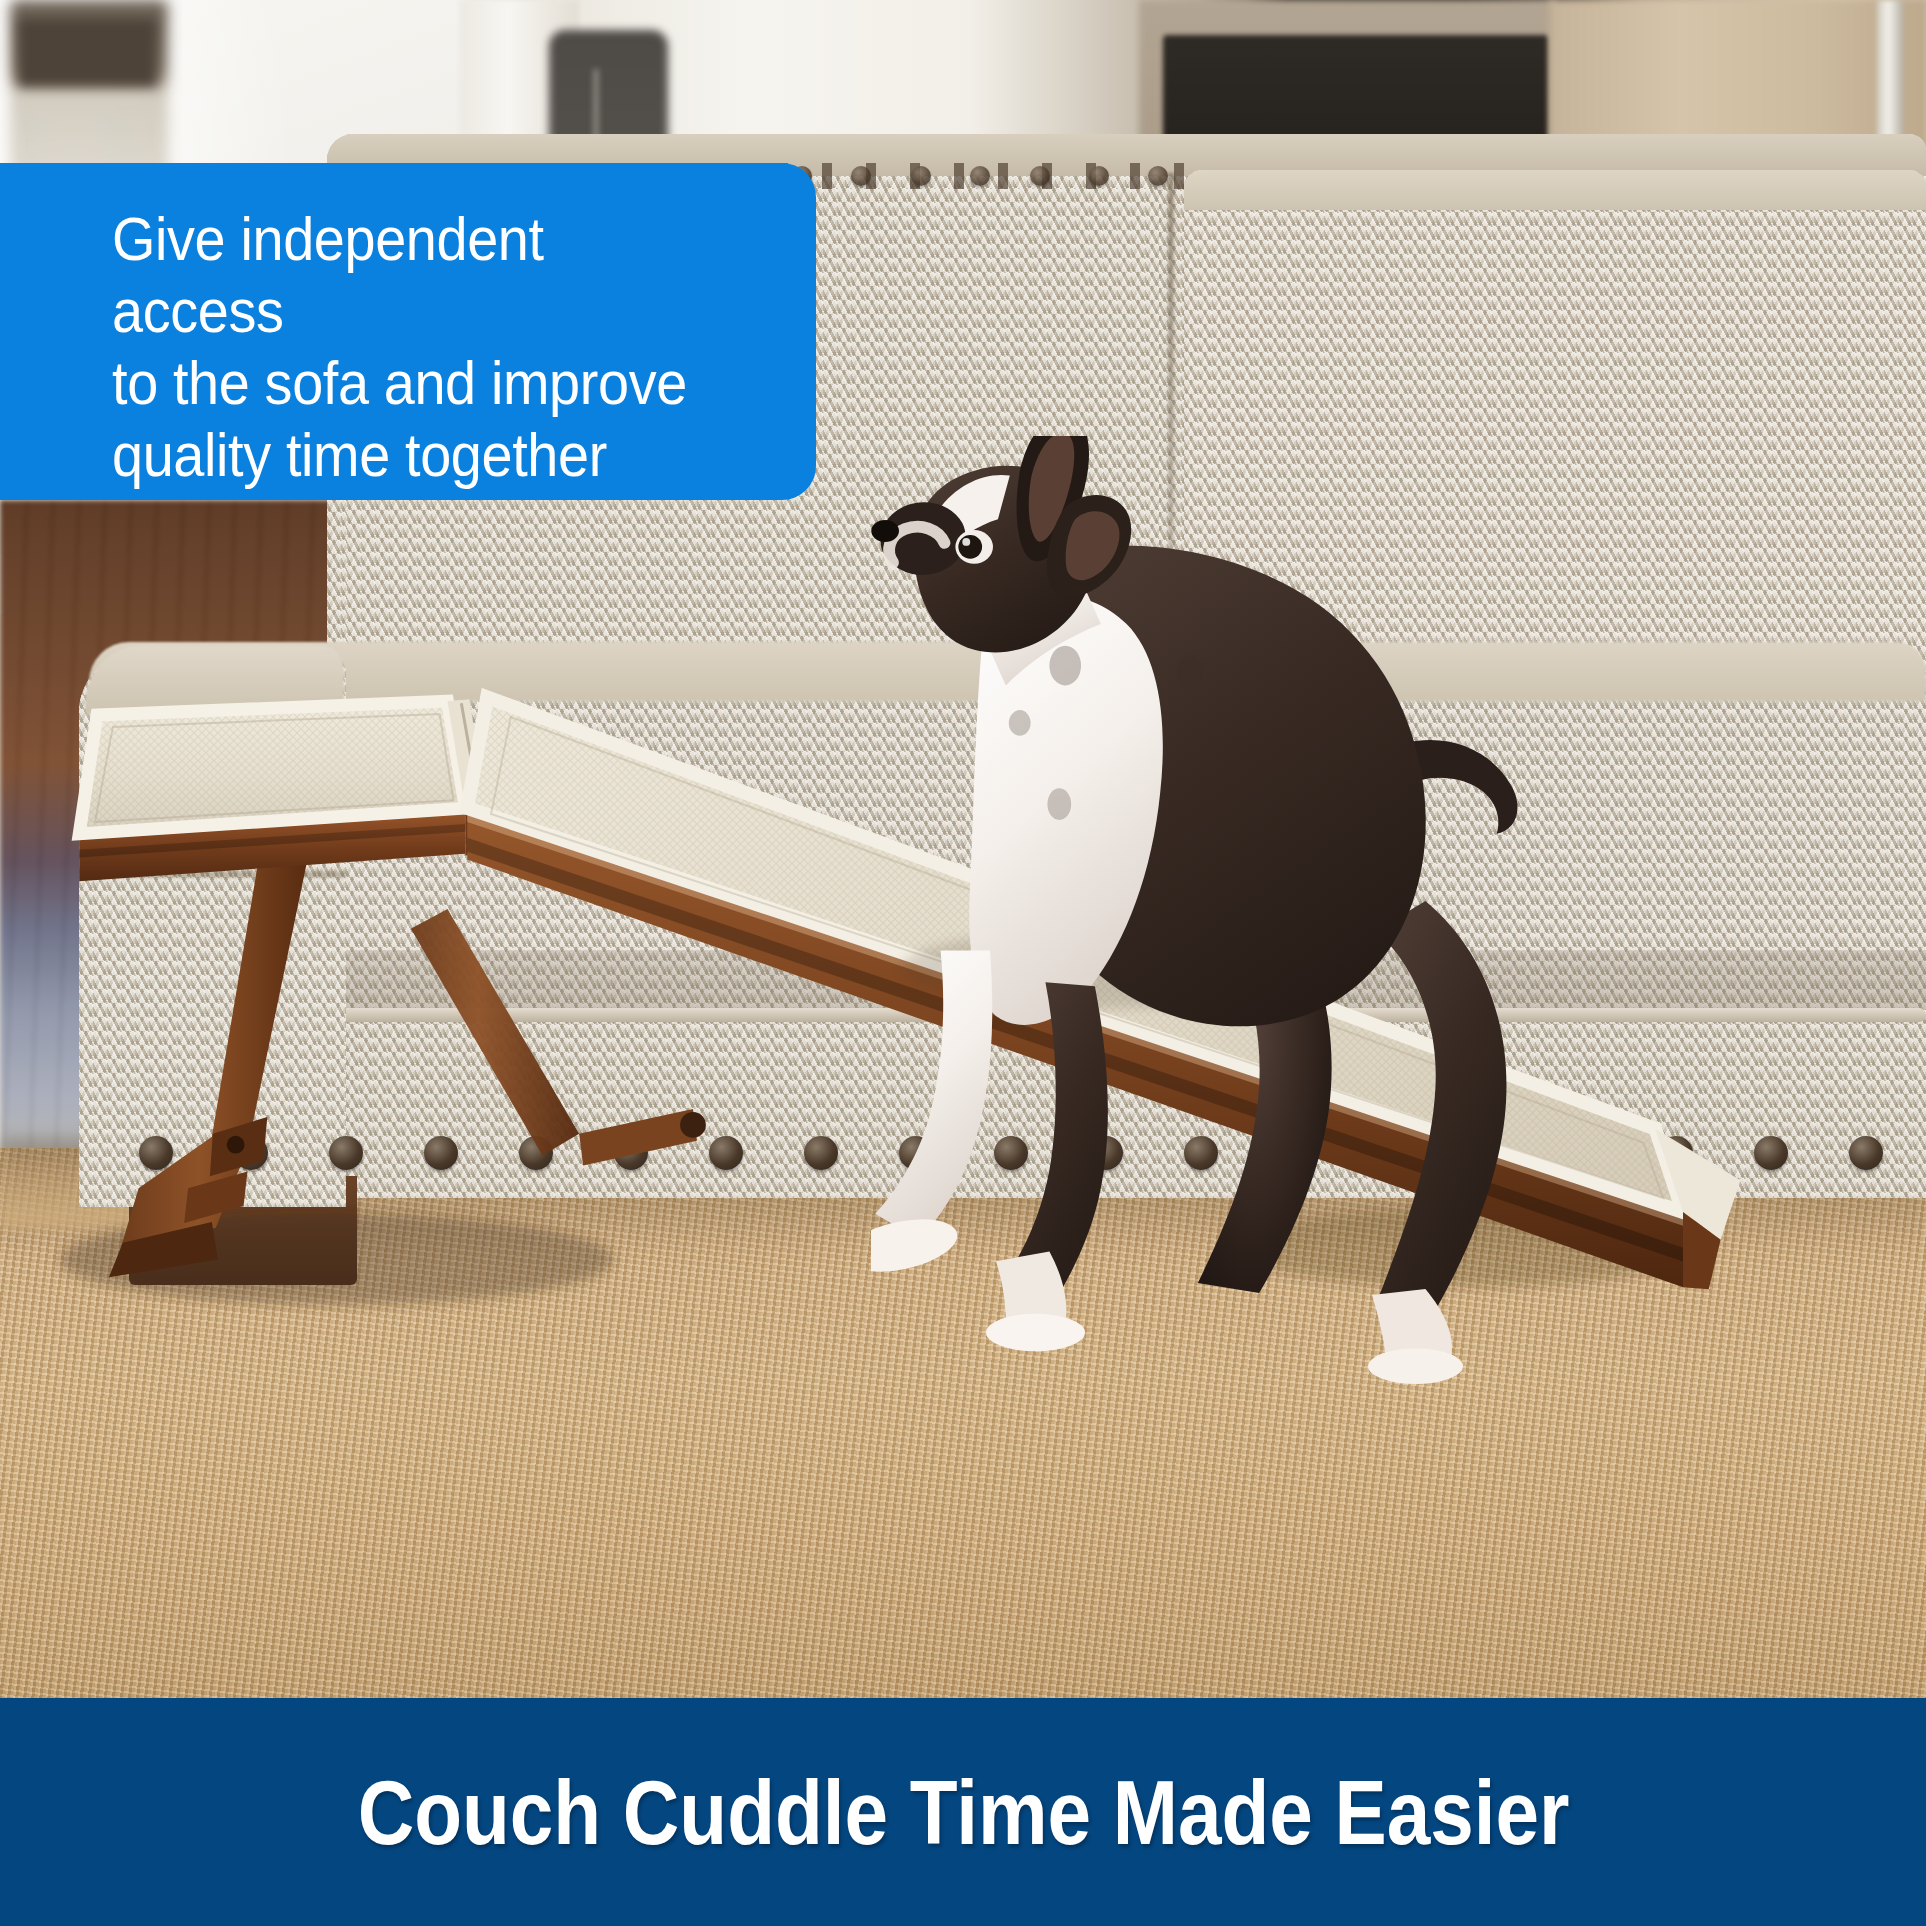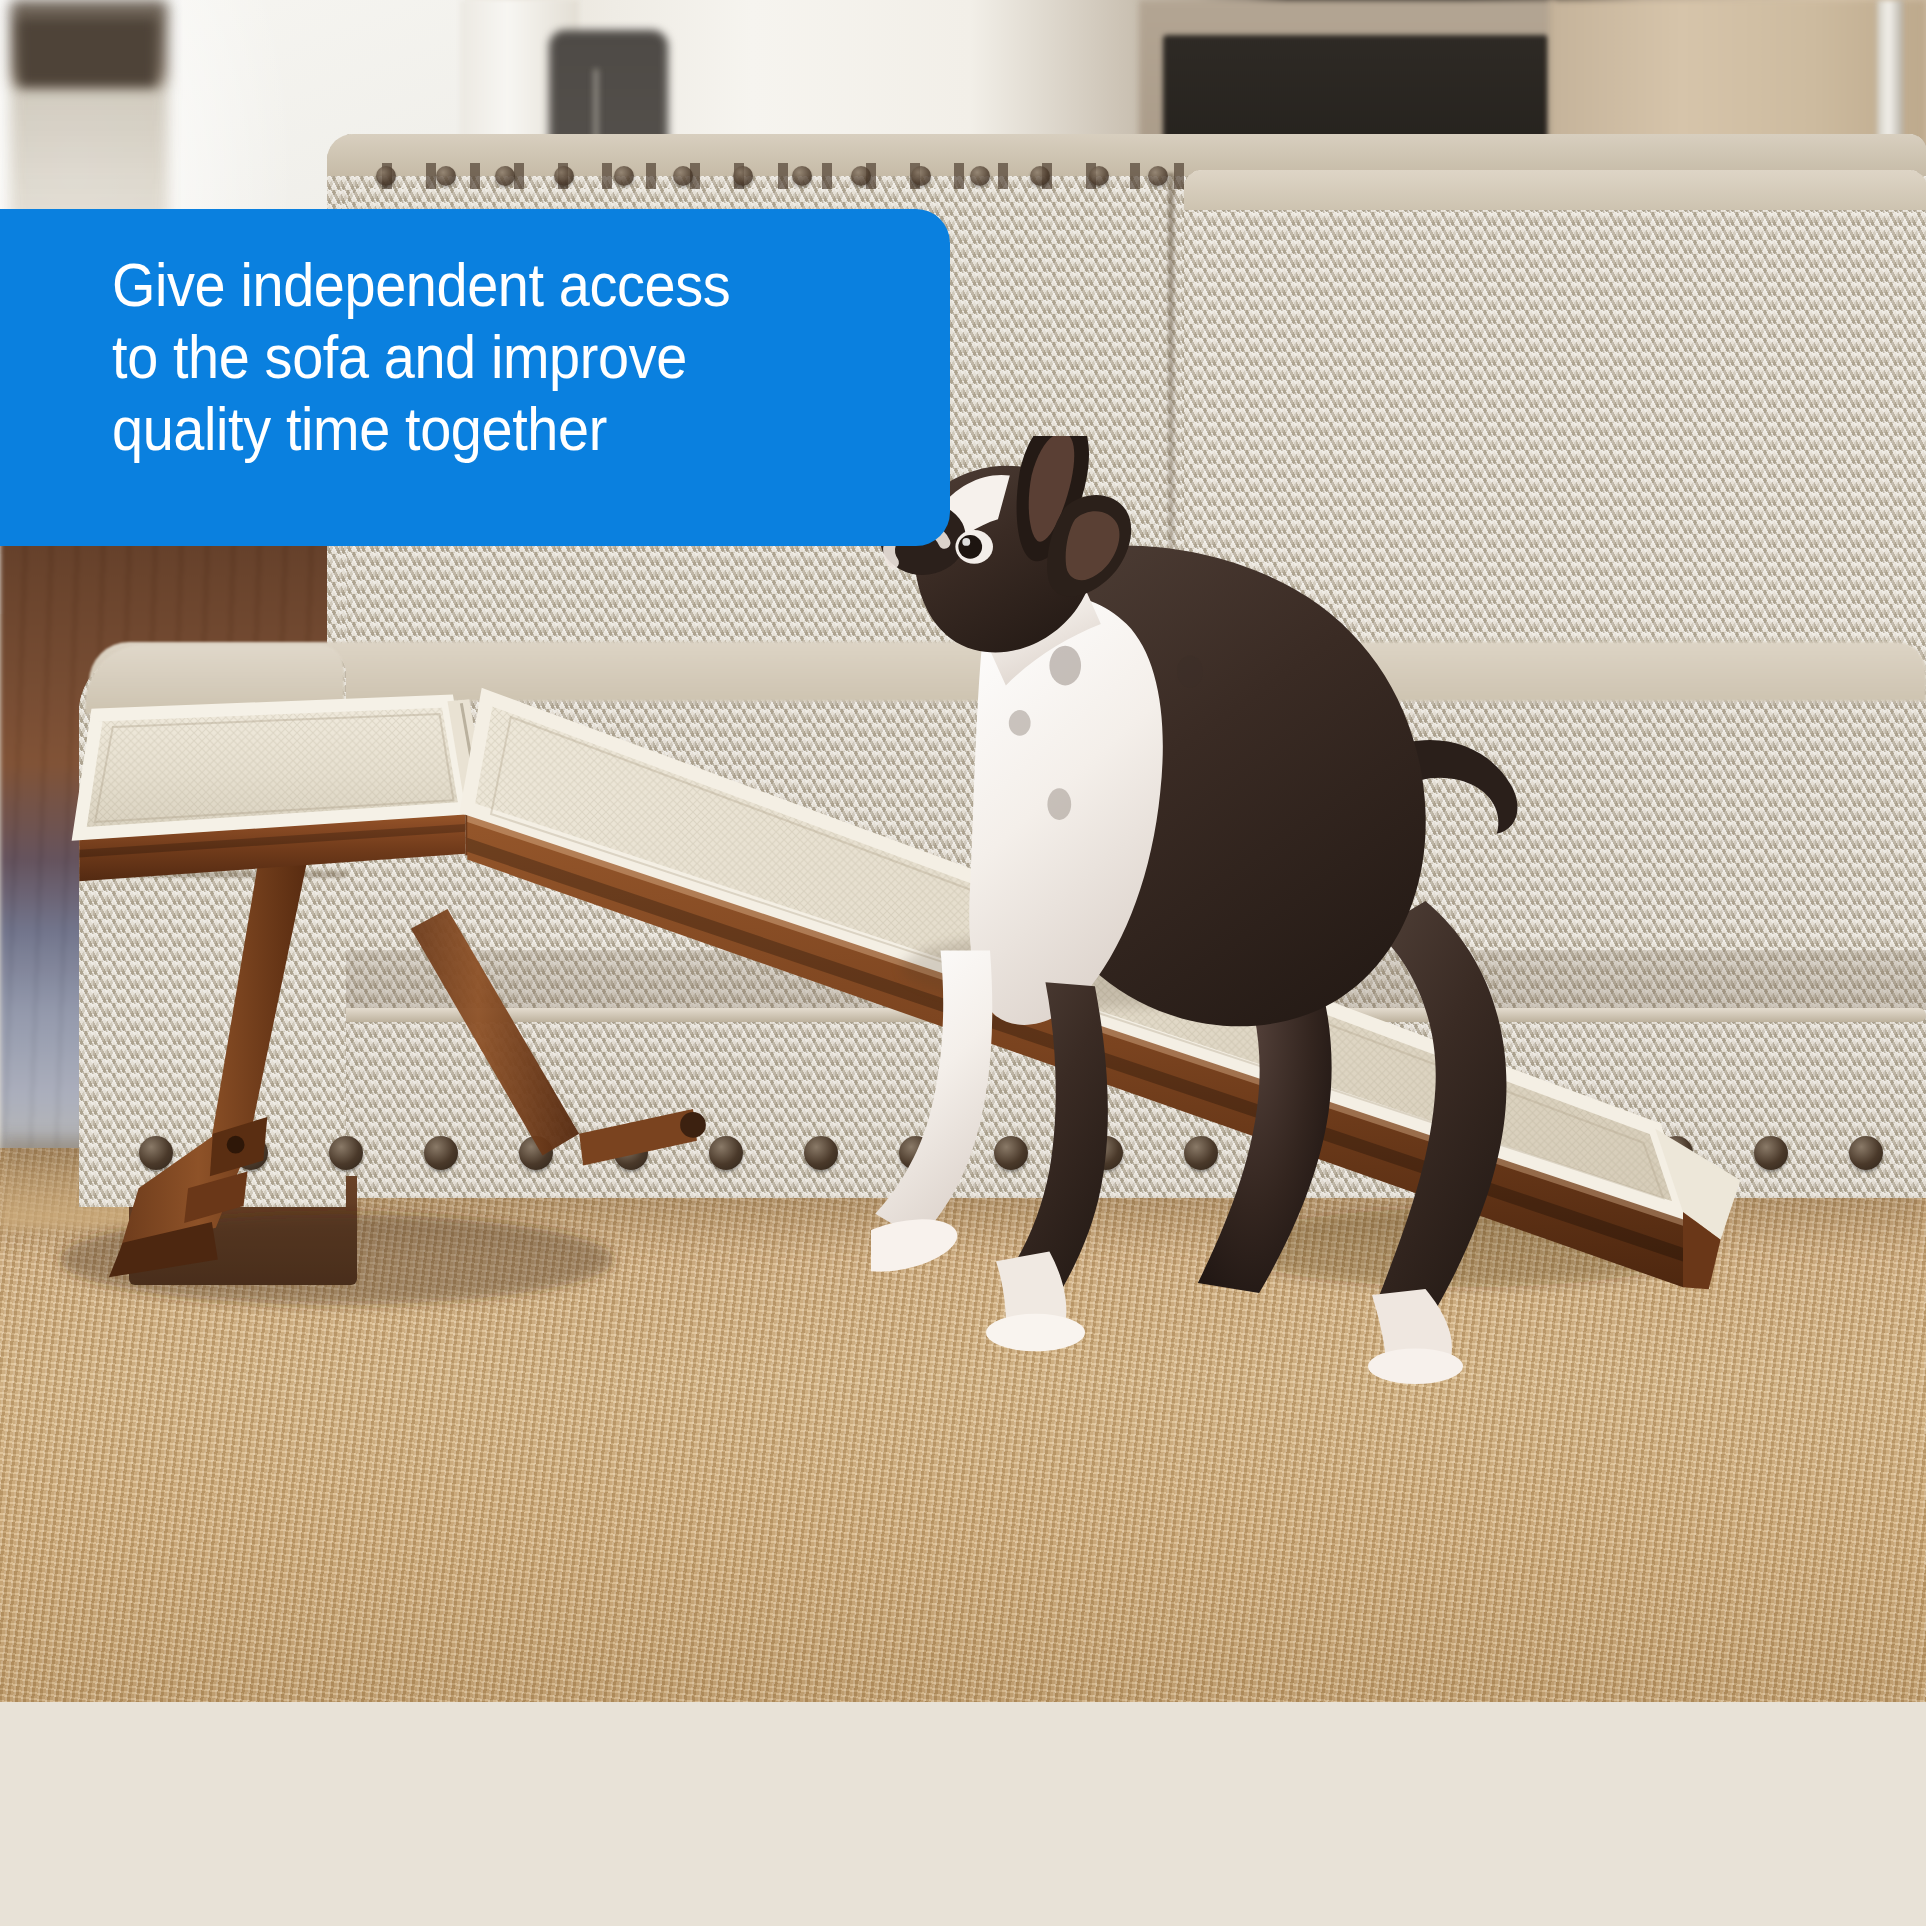--- a/index.html
+++ b/index.html
@@ -259,25 +259,24 @@
     position:absolute;left:0;top:594px;width:1782px;height:1139px;
     pointer-events:none;
   }
 
   
   #dog{position:absolute;left:871px;top:436px;width:812px;height:950px;}
 
   
   #callout{
     position:absolute;left:0;top:163px;
-    width:950px;height:337px;
+    width:816px;height:337px;
     background:#0a80df;
     border-radius:0 34px 34px 0;
     padding:40px 57px 0 112px;
-    margin-top:46px;
   }
   #callout-text{
     margin:0;color:#ffffff;
     font-family:"Liberation Sans",sans-serif;
     font-size:62px;line-height:1.16;
     font-weight:400;
     letter-spacing:-0.4px;
     transform:scaleX(.90);
     transform-origin:left top;
     white-space:pre-line;
@@ -570,15 +569,18 @@
                C214 150 202 146 198 136 C194 122 198 96 206 84 Z" fill="#63463A" opacity=".85"></path>
     </g>
   </svg>
 
   <div id="callout">
     <p id="callout-text">Give independent access
 to the sofa and improve
 quality time together</p>
   </div>
 
+  <div id="banner">
+    <p id="banner-text">Couch Cuddle Time Made Easier</p>
+  </div>
 
 </div>
 
 
 </body></html>

